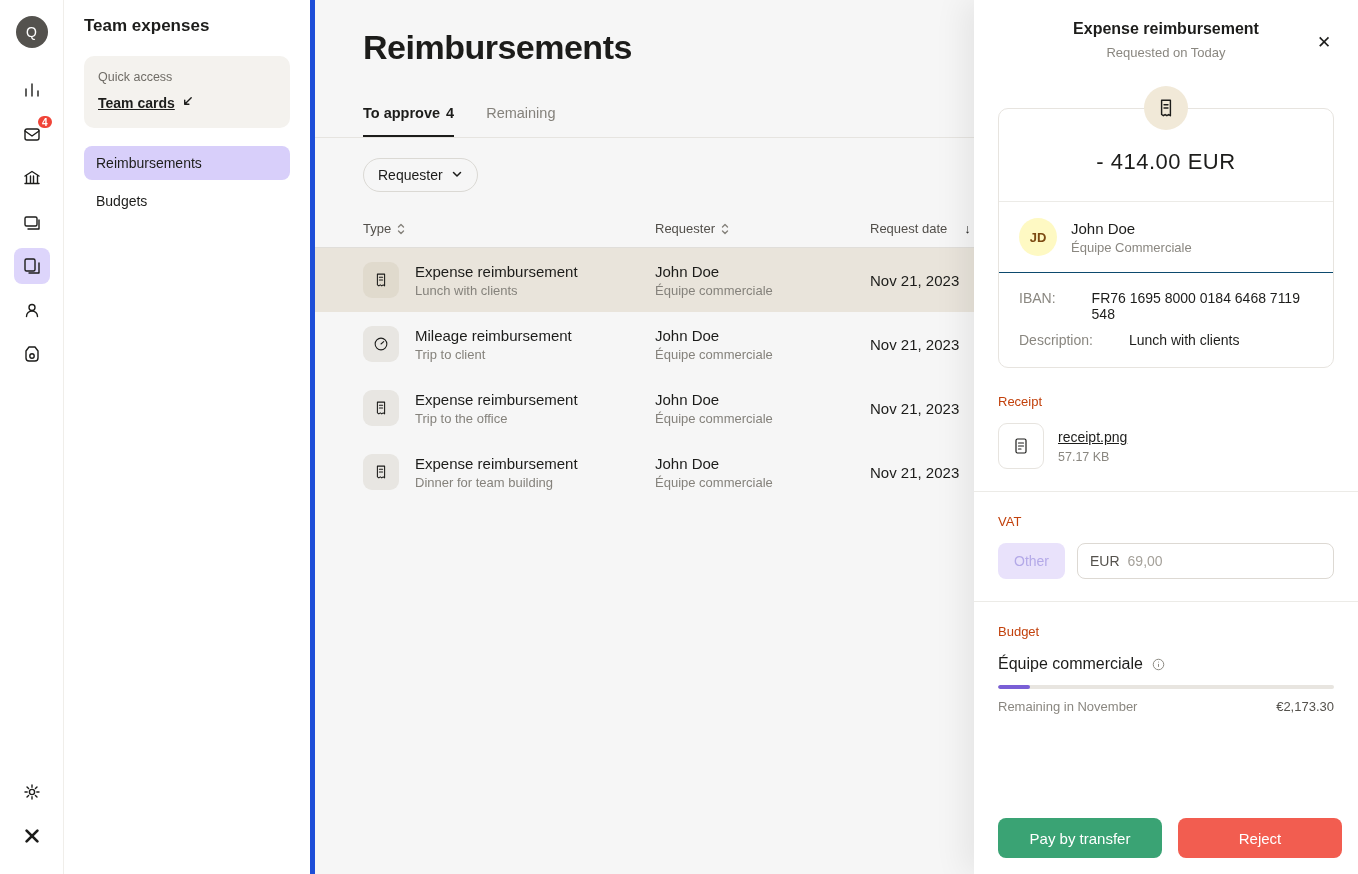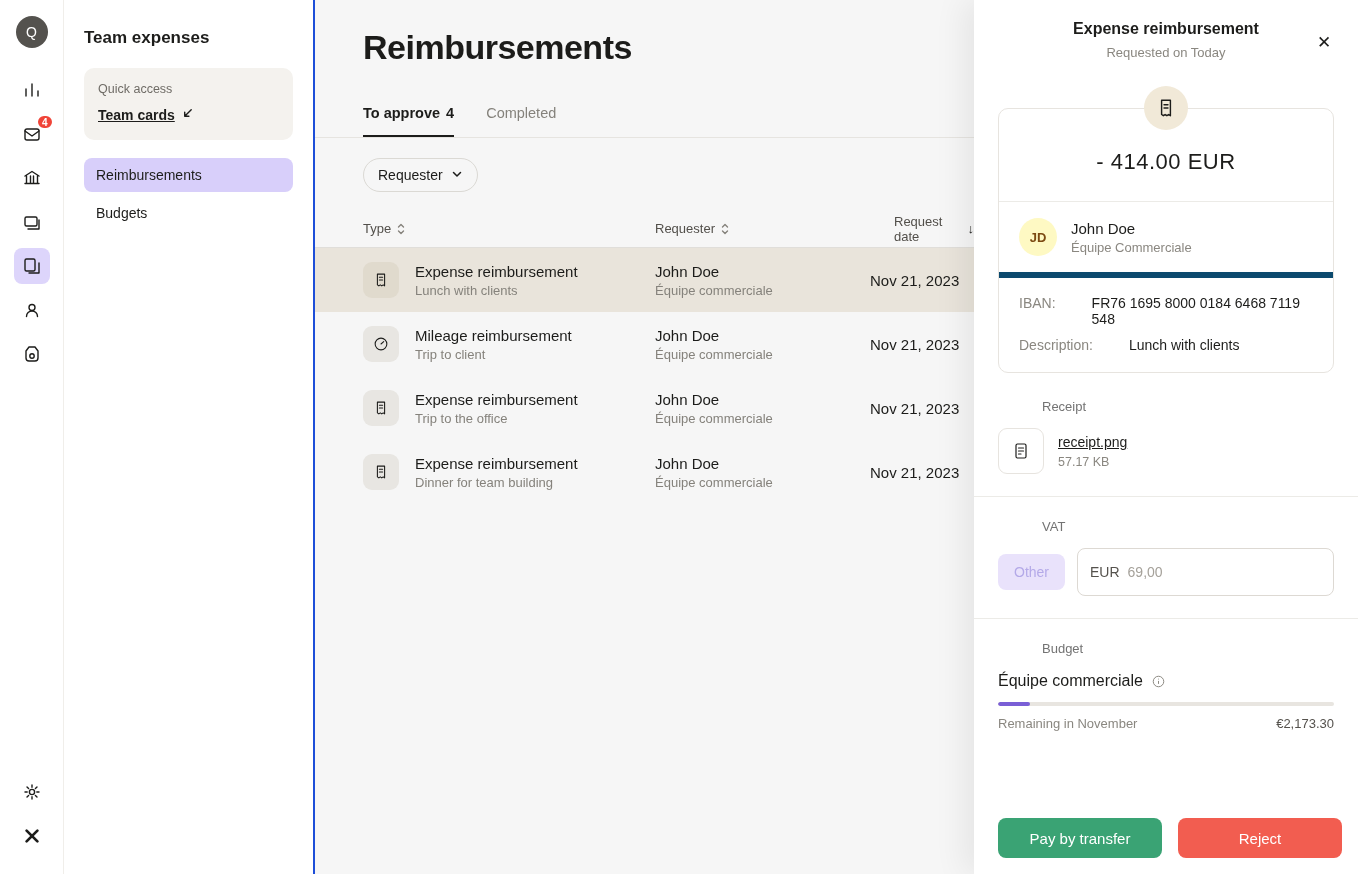--- a/index.html
+++ b/index.html
@@ -36,22 +36,22 @@
   .badge {
     position:absolute; top:-2px; right:-4px;
     min-width:16px; height:16px; padding:0 4px; border-radius:8px;
     background:#f04438; color:#fff; font-size:10px; font-weight:700;
     display:flex; align-items:center; justify-content:center;
     border:2px solid #fff;
   }
   
   .sidebar {
     width:251px; height:100%; background:#fff;
-    border-right:2px solid #1d4ed8;
-    padding:28px 20px; position:relative; z-index:1;
+    border-right:5px solid #1d4ed8;
+    padding:16px 20px; position:relative; z-index:1;
   }
   .sidebar h2 { font-size:17px; font-weight:700; margin-bottom:20px; }
   .quick-box {
     background:#f4f2ee; border-radius:10px; padding:14px 14px 16px; margin-bottom:18px;
   }
   .quick-box .qa-label { font-size:12.5px; color:#6f6c66; margin-bottom:10px; }
   .quick-link {
     font-size:14px; font-weight:600; color:#1d1d1b; text-decoration:underline;
     display:inline-flex; align-items:center; gap:6px; cursor:pointer;
   }
@@ -82,21 +82,21 @@
   }
   .filter-btn svg { stroke:#1d1d1b; fill:none; stroke-width:1.5; stroke-linecap:round; stroke-linejoin:round; }
   .table { margin-top:18px; }
   .thead {
     display:flex; align-items:center; height:38px; padding-left:48px;
     border-bottom:1px solid #e9e7e2;
     font-size:13px; color:#55524d;
   }
   .col-type { width:292px; display:flex; align-items:center; gap:5px; }
   .col-req  { width:215px; display:flex; align-items:center; gap:5px; }
-  .col-date { flex:1; display:flex; align-items:center; gap:17px;margin-left:24px; }
+  .col-date { flex:1; display:flex; align-items:center; gap:17px; }
   .sort-ud svg { stroke:#8a8780; fill:none; stroke-width:1.4; stroke-linecap:round; stroke-linejoin:round; display:block; }
   .sort-down { color:#1d1d1b; font-size:13px; }
   .row {
     display:flex; align-items:center; height:64px; padding-left:48px; cursor:pointer;
   }
   .row.selected { background:#f2ede3; }
   .type-cell { width:292px; display:flex; align-items:center; gap:16px; }
   .type-icon {
     width:36px; height:36px; border-radius:9px; background:#f1efeb;
     display:flex; align-items:center; justify-content:center; flex:none;
@@ -139,43 +139,43 @@
     border-top:1px solid #ecebe7; padding:16px 20px;
     display:flex; align-items:center; gap:14px;
   }
   .jd-avatar {
     width:38px; height:38px; border-radius:50%; background:#fef9c3;
     color:#7c4a12; font-size:13px; font-weight:700;
     display:flex; align-items:center; justify-content:center; flex:none;text-align:center;
   }
   .person-name { font-size:15px; }
   .person-team { font-size:13px; color:#8a8780; margin-top:3px; }
-  .info-sec { border-top:6px solid #0c4a6e; padding:12px 20px 14px; }
+  .info-sec { border-top:1px solid #0c4a6e; padding:12px 20px 14px; }
   .info-row { display:flex; align-items:baseline; gap:8px; padding:5px 0; font-size:14px; }
   .info-label { color:#8a8780; flex:none; }
   .info-value { color:#1d1d1b;padding-left:28px; }
-  .section-label { font-size:13px; color:#737373;margin-left:44px; }
+  .section-label { font-size:13px; color:#c2410c; }
   .receipt-sec { margin-top:26px; }
   .file-row { display:flex; align-items:center; gap:14px; margin-top:14px; }
   .file-icon {
     width:46px; height:46px; border:1px solid #e7e4df; border-radius:9px;
     display:flex; align-items:center; justify-content:center;
   }
   .file-icon svg { stroke:#1d1d1b; fill:none; stroke-width:1.2; stroke-linecap:round; stroke-linejoin:round; }
   .file-link { font-size:14px; color:#1d1d1b; text-decoration:underline; font-weight:500; }
   .file-size { font-size:12.5px; color:#8a8780; margin-top:4px; }
   .full-divider { height:1px; background:#ecebe7; margin:22px -24px; }
   .vat-row { display:flex; align-items:center; gap:12px; margin-top:14px; }
   .vat-chip {
     height:36px; padding:0 16px; border-radius:8px; background:#e9e2fb;
     color:#b4a9e8; font-size:14px; font-weight:500; border:none;
     display:flex; align-items:center; font-family:inherit;
   }
   .vat-input-box {
-    flex:1; height:48px; border:1px solid #ddd9d3; border-radius:8px;
+    flex:1; height:36px; border:1px solid #ddd9d3; border-radius:8px;
     display:flex; align-items:center; padding:0 12px; gap:8px; background:#fff;
   }
   .vat-cur { font-size:14px; color:#55524d; }
   .vat-input-box input {
     border:none; outline:none; flex:1; font-size:14px; font-family:inherit;
     color:#1d1d1b; background:transparent;
   }
   .vat-input-box input::placeholder { color:#a5a19a; }
   .budget-name-row { display:flex; align-items:center; gap:8px; margin-top:16px; }
   .budget-name { font-size:16px; font-weight:500; }
@@ -291,21 +291,21 @@
 
 <main class="main">
   <h1>Reimbursements</h1>
 
   <div class="tabs">
     <div class="tab active">
       <span>To approve</span>
       <span>4</span>
     </div>
     <div class="tab">
-      <span>Completed</span>
+      <span>Remaining</span>
     </div>
   </div>
 
   <div class="filter-row">
     <button class="filter-btn">
       <span>Requester</span>
       <span>
         <svg width="12" height="12" viewBox="0 0 12 12">
             <path d="M2.5 4.5L6 8l3.5-3.5"></path>
           </svg>

